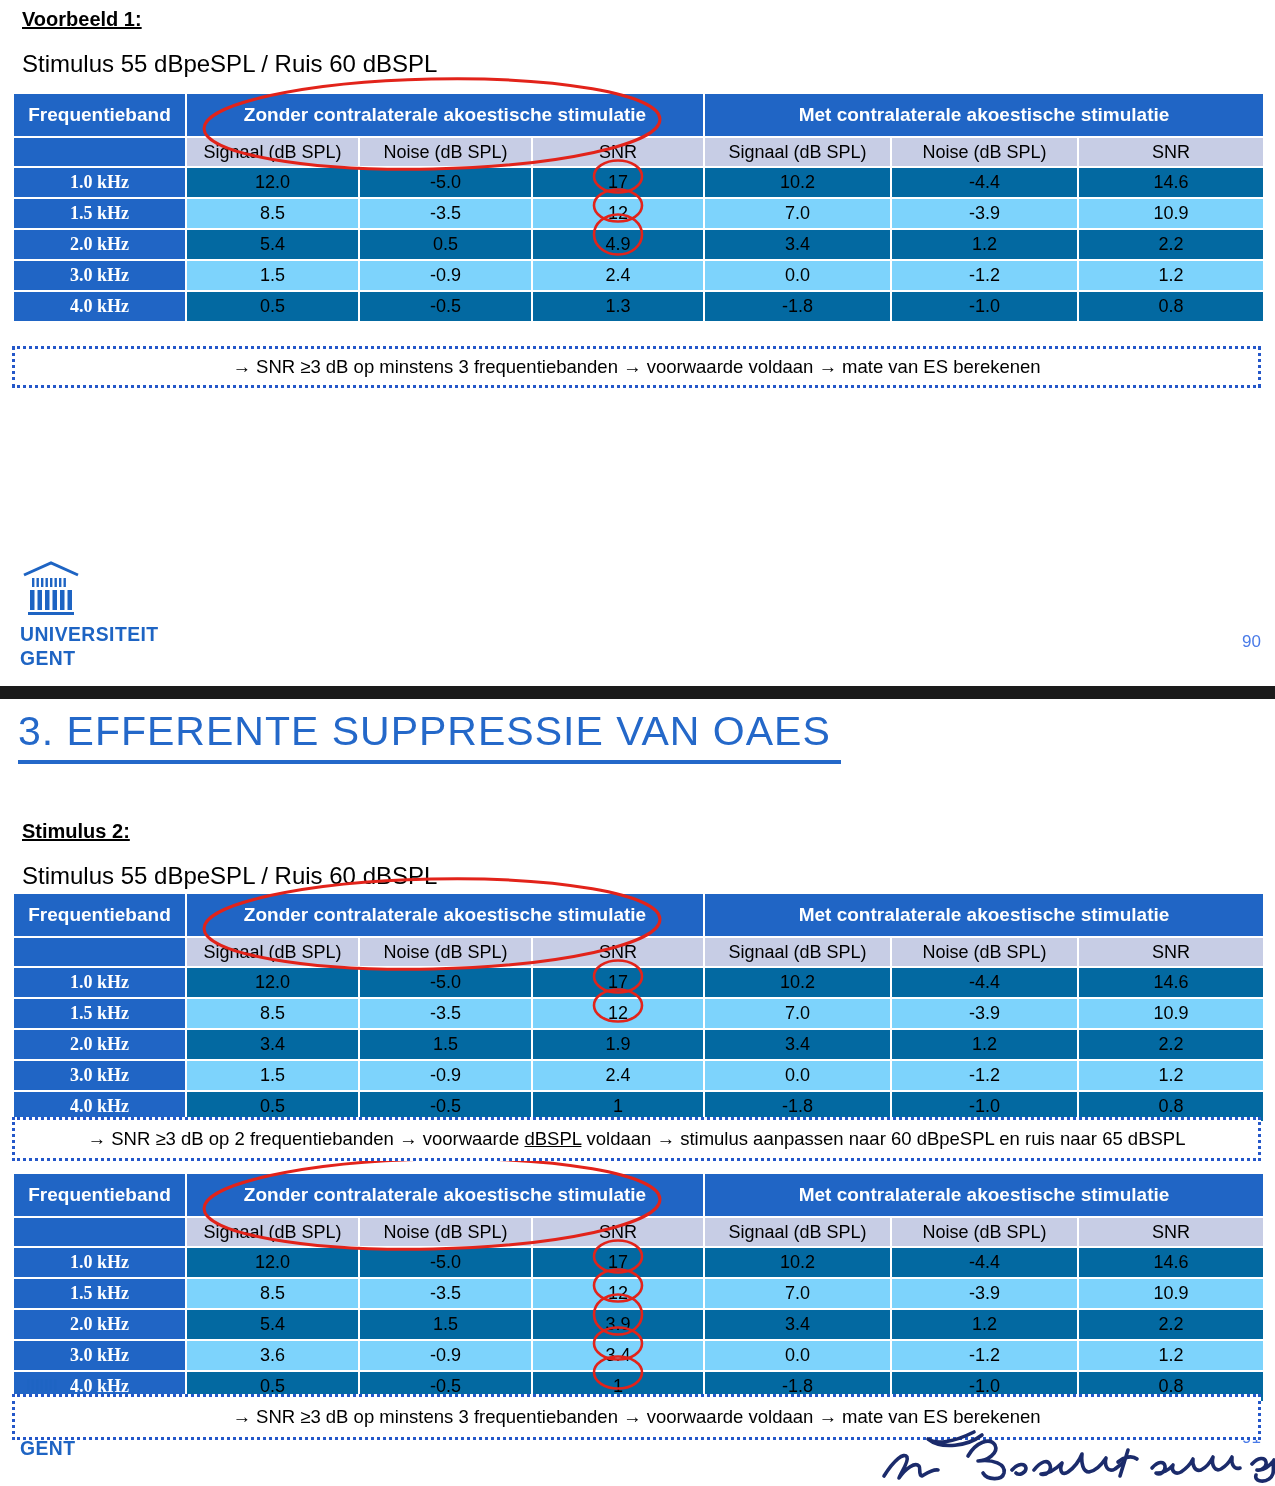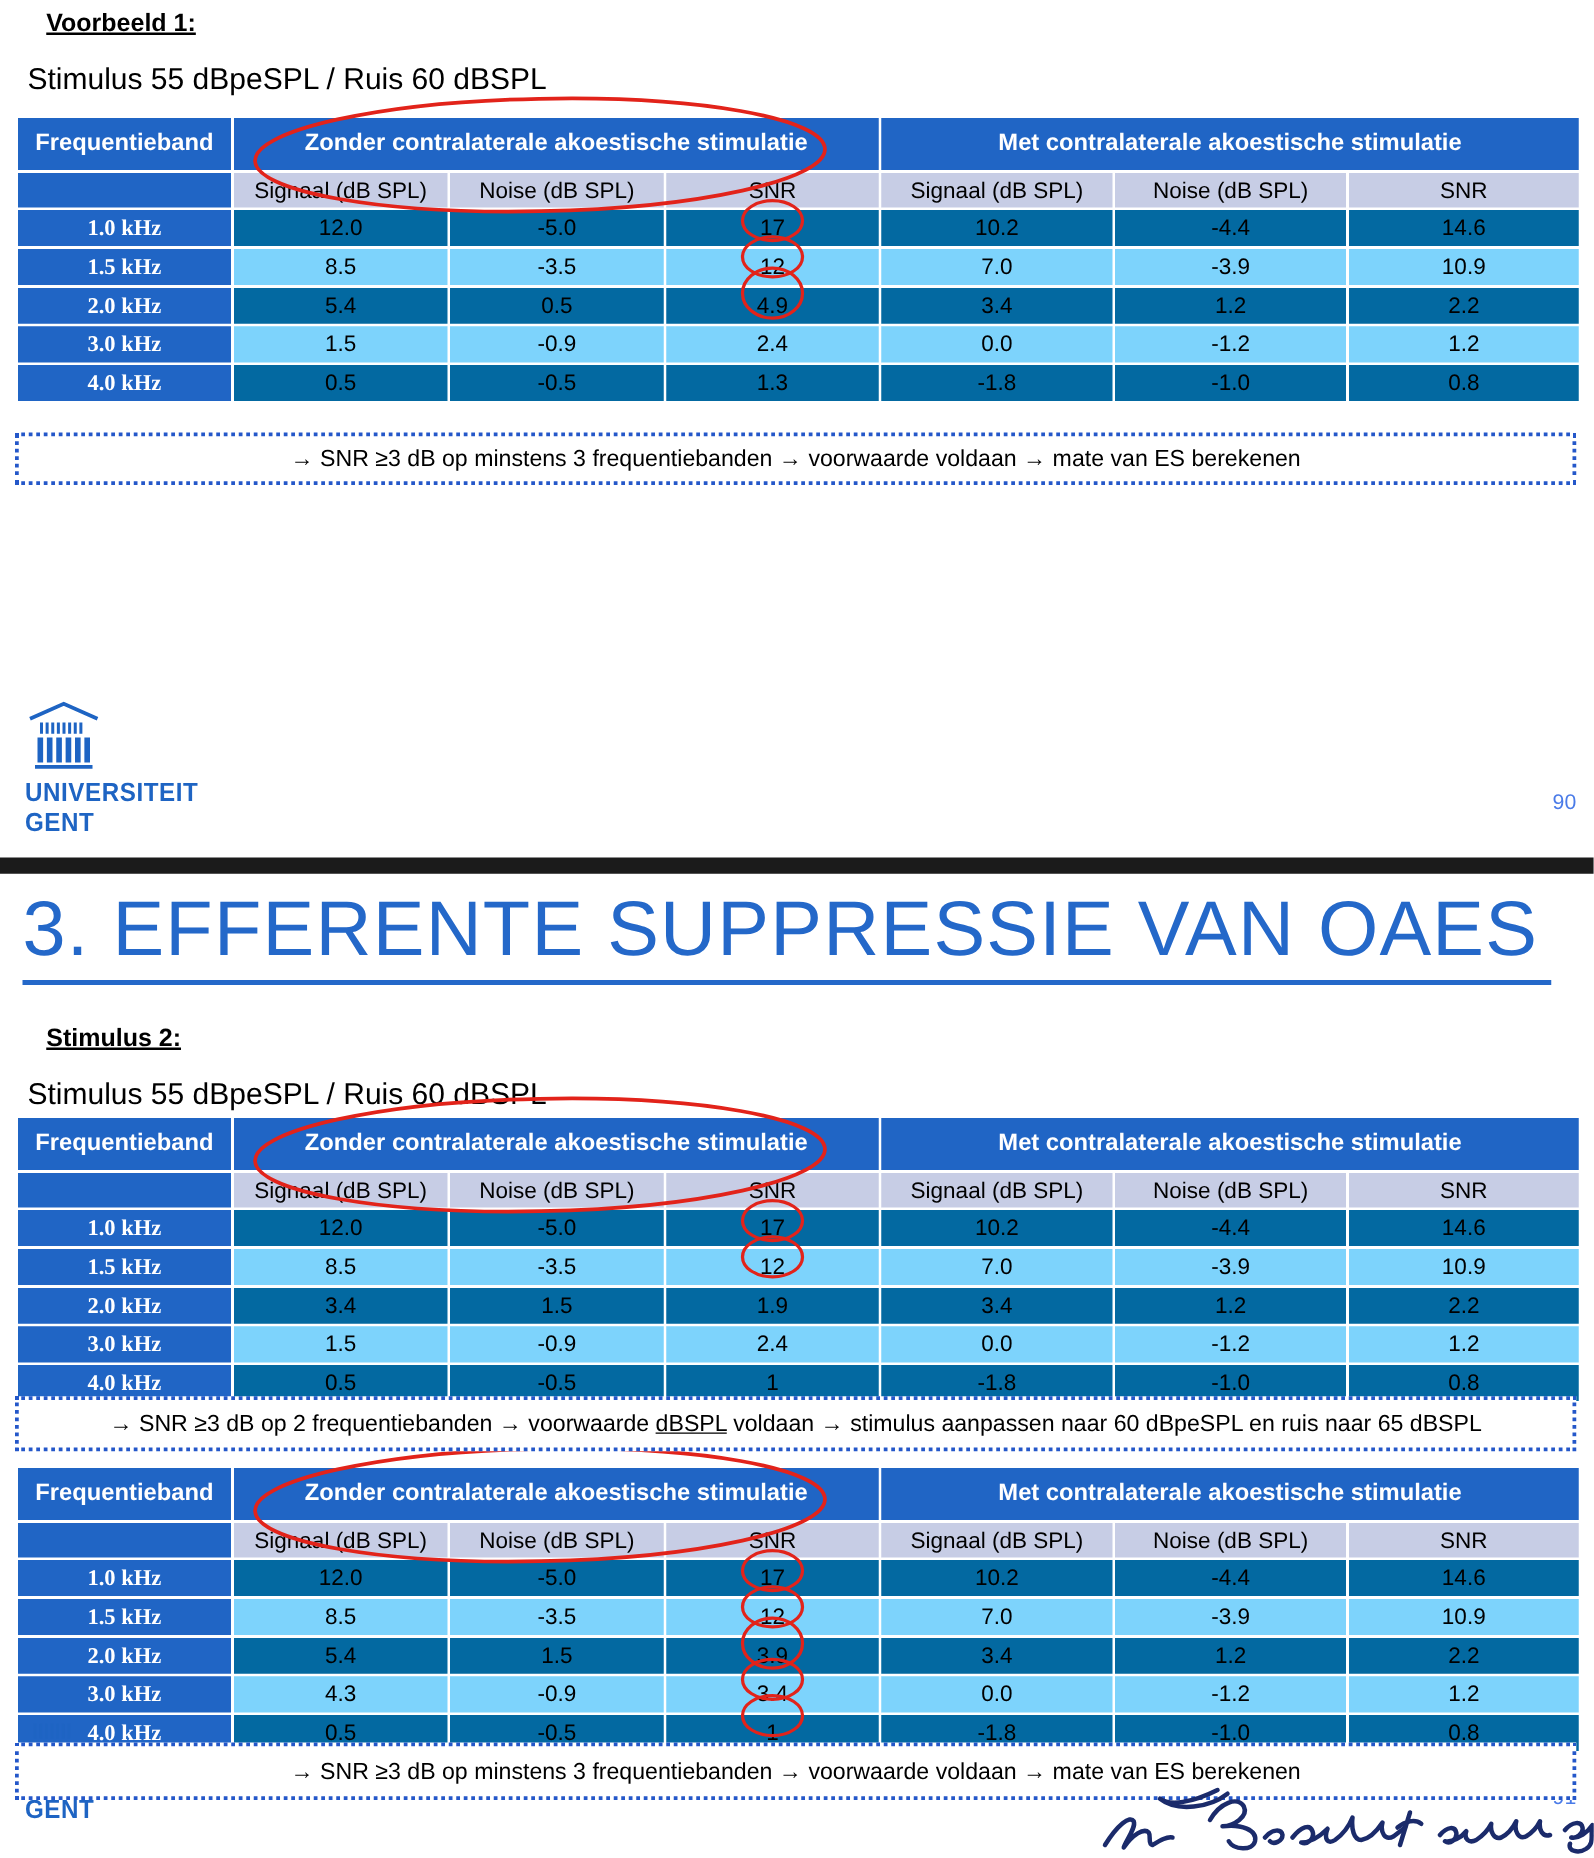--- a/index.html
+++ b/index.html
@@ -1,21 +1,21 @@
 <!DOCTYPE html>
 <html><head>
 <meta charset="utf-8">
 <style>
   html,body{margin:0;padding:0;}
   body{
     width:1275px;height:1486px;position:relative;background:#ffffff;
     font-family:"Liberation Sans",sans-serif;color:#000;overflow:hidden;
   }
   .abs{position:absolute;}
-  .heading{font-size:20px;font-weight:bold;text-decoration:underline;margin-left:15px;}
+  .heading{font-size:20px;font-weight:bold;text-decoration:underline;}
   .subheading{font-size:24px;font-weight:normal;}
   
   .table-wrap{position:absolute;width:1251px;}
   table.data{border-collapse:collapse;table-layout:fixed;width:1251px;}
   table.data th,table.data td{
     border:2px solid #ffffff;padding:0;text-align:center;overflow:hidden;white-space:nowrap;
   }
   .head-main,.head-group{background:#2065C5;color:#fff;font-weight:bold;font-size:19px;height:42px;}
   .sub-blank{background:#2065C5;height:28px;}
   .sub{background:#C7CDE5;color:#000;font-weight:normal;font-size:18px;height:28px;}
@@ -27,21 +27,21 @@
   
   .dashed{
     position:absolute;border:3px dotted #2457C9;background:#fff;
     display:flex;align-items:center;justify-content:center;
     font-size:18.5px;color:#000;z-index:5;
   }
   .dashed .u{text-decoration:underline;}
   
   .divider{position:absolute;left:0;top:686px;width:1275px;height:13px;background:#1b1b1b;}
   .slide-title{
-    position:absolute;left:18px;top:708px;font-size:62px;letter-spacing:1px;color:#2468C9;
+    position:absolute;left:18px;top:708px;font-size:41px;letter-spacing:1px;color:#2468C9;
     border-bottom:4px solid #2468C9;padding-bottom:5px;padding-right:10px;
   }
   
   .logo-text{color:#1E64C3;font-weight:bold;font-size:21px;line-height:1.15;letter-spacing:0.5px;
     transform:scaleX(0.92);transform-origin:left top;}
   .pagenum{position:absolute;color:#4A7BE8;font-size:17px;margin-left:12px;}
 </style>
 </head>
 <body>
 
@@ -309,21 +309,21 @@
           <td class="band">2.0 kHz</td>
           <td class="val">5.4</td>
           <td class="val">1.5</td>
           <td class="val">3.9</td>
           <td class="val">3.4</td>
           <td class="val">1.2</td>
           <td class="val">2.2</td>
         </tr>
         <tr class="r-odd">
           <td class="band">3.0 kHz</td>
-          <td class="val">4.3</td>
+          <td class="val">3.6</td>
           <td class="val">-0.9</td>
           <td class="val">3.4</td>
           <td class="val">0.0</td>
           <td class="val">-1.2</td>
           <td class="val">1.2</td>
         </tr>
         <tr class="r-even">
           <td class="band">4.0 kHz</td>
           <td class="val">0.5</td>
           <td class="val">-0.5</td>

